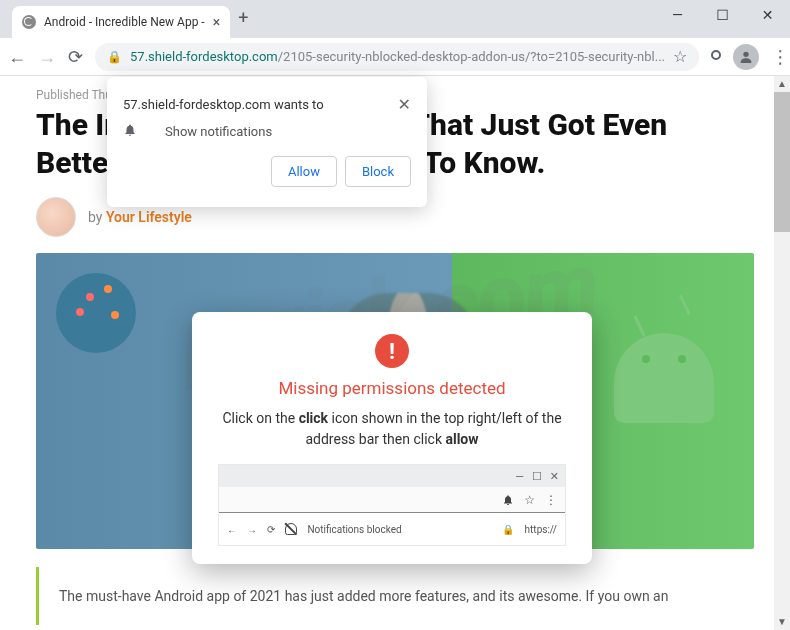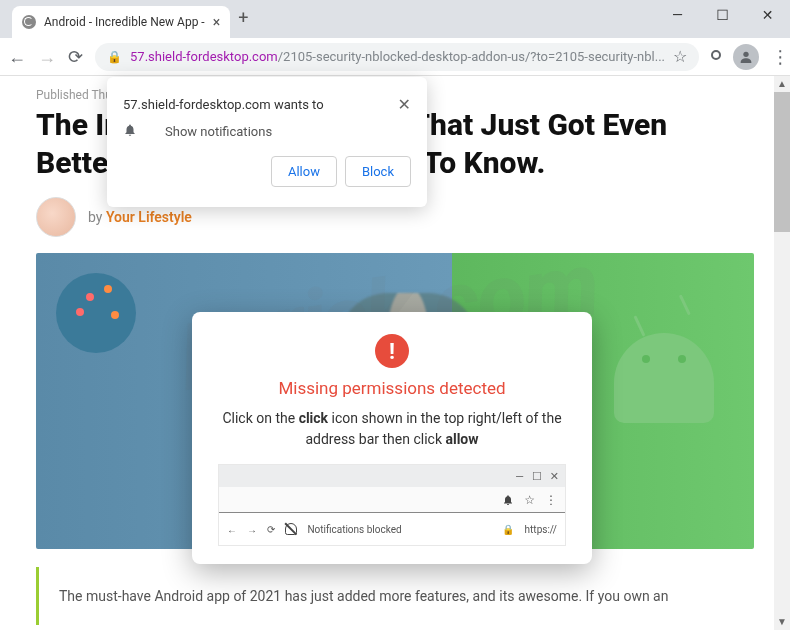--- a/index.html
+++ b/index.html
@@ -15,21 +15,21 @@
 .newtab { margin-left: 8px; color: #555; font-size: 18px; align-self: center; margin-bottom: 4px; cursor: pointer; }
 .win-controls { position: absolute; right: 0; top: 0; display: flex; }
 .win-btn { width: 45px; height: 30px; display: flex; align-items: center; justify-content: center; font-size: 14px; color: #333; cursor: pointer; }
 
 
 .toolbar { height: 38px; background: #fff; display: flex; align-items: center; padding: 0 8px; gap: 12px; border-bottom: 1px solid #e0e0e0; }
 .nav-btn { width: 24px; height: 24px; display: flex; align-items: center; justify-content: center; color: #5f6368; cursor: pointer; font-size: 18px; }
 .addr-bar { flex: 1; height: 28px; background: #f1f3f4; border-radius: 14px; display: flex; align-items: center; padding: 0 12px; gap: 8px; }
 .lock-icon { font-size: 12px; color: #5f6368; }
 .addr-text { font-size: 13px; color: #333; white-space: nowrap; overflow: hidden; flex: 1; }
-.addr-text .domain { color: #a21caf; }
+.addr-text .domain { color: #0f766e; }
 .addr-text .path { color: #80868b; }
 .star-icon { font-size: 16px; color: #5f6368; cursor: pointer; }
 .toolbar-right { display: flex; gap: 12px; align-items: center; }
 .user-dot { width: 10px; height: 10px; border: 2px solid #5f6368; border-radius: 50%; position: relative; top: -2px; }
 .avatar { width: 26px; height: 26px; background: #bdc1c6; border-radius: 50%; display: flex; align-items: center; justify-content: center; font-size: 14px; }
 .menu-dots { font-size: 18px; color: #5f6368; cursor: pointer; }
 
 
 .viewport { height: 554px; overflow: hidden; position: relative; background: #fff; }
 .page { padding: 12px 36px 0; position: relative; }

